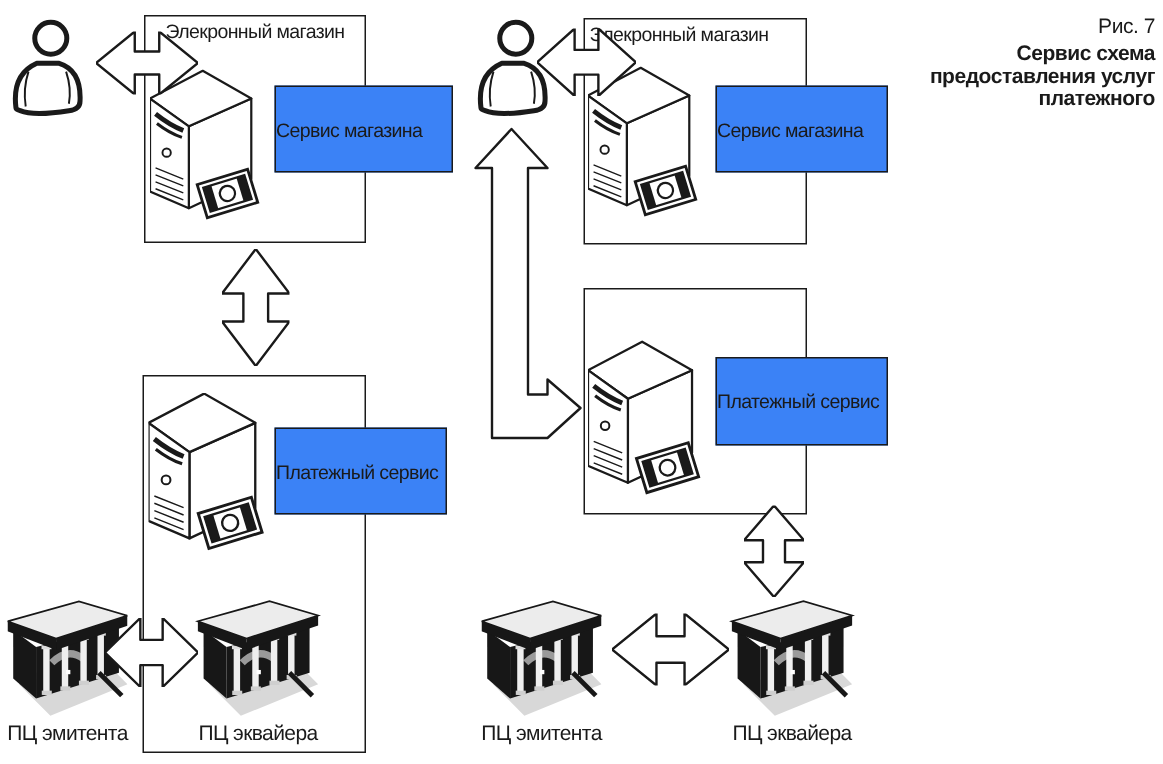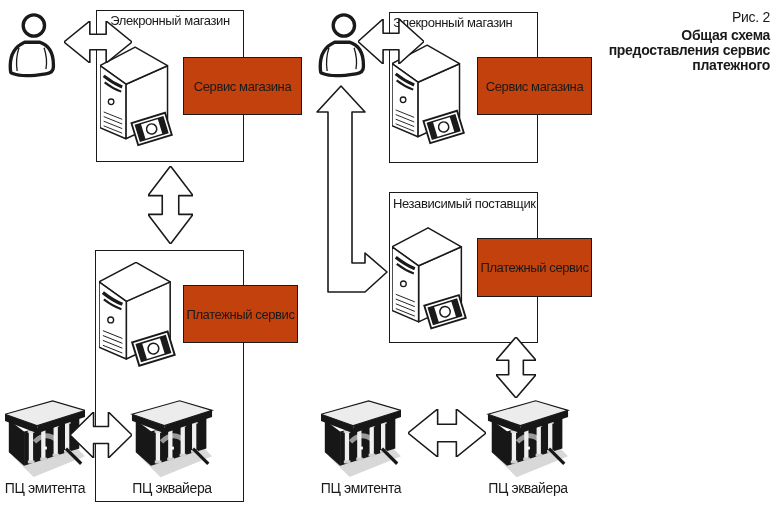--- a/index.html
+++ b/index.html
@@ -1,21 +1,21 @@
 <!DOCTYPE html>
 <html><head>
 <meta charset="utf-8">
 <style>
   html,body{margin:0;padding:0;background:#fff;}
   .canvas{position:relative;width:775px;height:509px;background:#fff;overflow:hidden;
           font-family:"Liberation Sans",sans-serif;color:#1a1a1a;}
   .box{position:absolute;border:1.6px solid #1a1a1a;background:transparent;box-sizing:border-box;}
   .boxtitle{position:absolute;font-size:13px;letter-spacing:-0.4px;white-space:nowrap;}
-  .labelbox{position:absolute;border:1.5px solid #1a1a1a;background:#c2410c;box-sizing:border-box;
-            display:flex;align-items:center;justify-content:center;text-align:center;
+  .labelbox{position:absolute;border:1.5px solid #1a1a1a;background:#3b82f6;box-sizing:border-box;
+            display:flex;align-items:center;text-align:center;
             font-size:13px;letter-spacing:-0.4px;z-index:6;}
   .banklabel{position:absolute;font-size:14px;letter-spacing:-0.4px;text-align:center;z-index:6;}
   .icon{position:absolute;z-index:5;}
   .arrow{position:absolute;z-index:7;}
   .caption{position:absolute;right:5px;top:10px;width:180px;text-align:right;
            font-size:14px;line-height:15px;letter-spacing:-0.3px;}
   .caption .fig{font-weight:400;margin-bottom:3px;}
   .caption .line{font-weight:700;}
   .defs{position:absolute;width:0;height:0;overflow:hidden;}
 </style>
@@ -138,21 +138,20 @@
 
   <svg class="arrow" style="left:358px;top:19px;" width="66" height="45" viewBox="0 0 100 60" preserveAspectRatio="none">
     <polygon points="0,30 38,0 38,19 62,19 62,0 100,30 62,60 62,41 38,41 38,60" fill="#fff" stroke="#1a1a1a" stroke-width="1.6" vector-effect="non-scaling-stroke" stroke-linejoin="round"></polygon>
   </svg>
 
   <svg class="arrow" style="left:315px;top:84px;" width="75" height="212" viewBox="0 0 75 212" preserveAspectRatio="none">
     <polygon points="26,2 50,28 37,28 37,179 50,179 50,169 72,188 50,208 13,208 13,28 2,28" fill="#fff" stroke="#1a1a1a" stroke-width="1.6" vector-effect="non-scaling-stroke" stroke-linejoin="round"></polygon>
   </svg>
 
   <div class="box" style="left:389px;top:192px;width:149px;height:151px;"></div>
-  <div class="boxtitle" style="left:393px;top:196px;width:145px;text-align:left;">Независимый поставщик</div>
 
   <svg class="icon" style="left:392px;top:225px;" width="76" height="112" viewBox="0 0 80 112">
       <use href="#g-server"></use>
     </svg>
 
   <div class="labelbox" style="left:477px;top:238px;width:115px;height:59px;">
     <span>Платежный сервис</span>
   </div>
 
   <svg class="arrow" style="left:496px;top:337px;" width="40" height="61" viewBox="0 0 60 100" preserveAspectRatio="none">
@@ -167,19 +166,19 @@
   <svg class="icon" style="left:486px;top:397px;" width="84" height="84" viewBox="0 0 84 88">
       <use href="#g-bank"></use>
     </svg>
   <div class="banklabel" style="left:482px;top:480px;width:92px;">ПЦ эквайера</div>
 
   <svg class="arrow" style="left:408px;top:409px;" width="78" height="48" viewBox="0 0 100 60" preserveAspectRatio="none">
     <polygon points="0,30 38,0 38,19 62,19 62,0 100,30 62,60 62,41 38,41 38,60" fill="#fff" stroke="#1a1a1a" stroke-width="1.6" vector-effect="non-scaling-stroke" stroke-linejoin="round"></polygon>
   </svg>
 
   <div class="caption">
-    <div class="fig">Рис. 2</div>
-    <div class="line">Общая схема</div>
-    <div class="line">предоставления сервис</div>
+    <div class="fig">Рис. 7</div>
+    <div class="line">Сервис схема</div>
+    <div class="line">предоставления услуг</div>
     <div class="line">платежного</div>
   </div>
 
 </div>
 
 </body></html>

